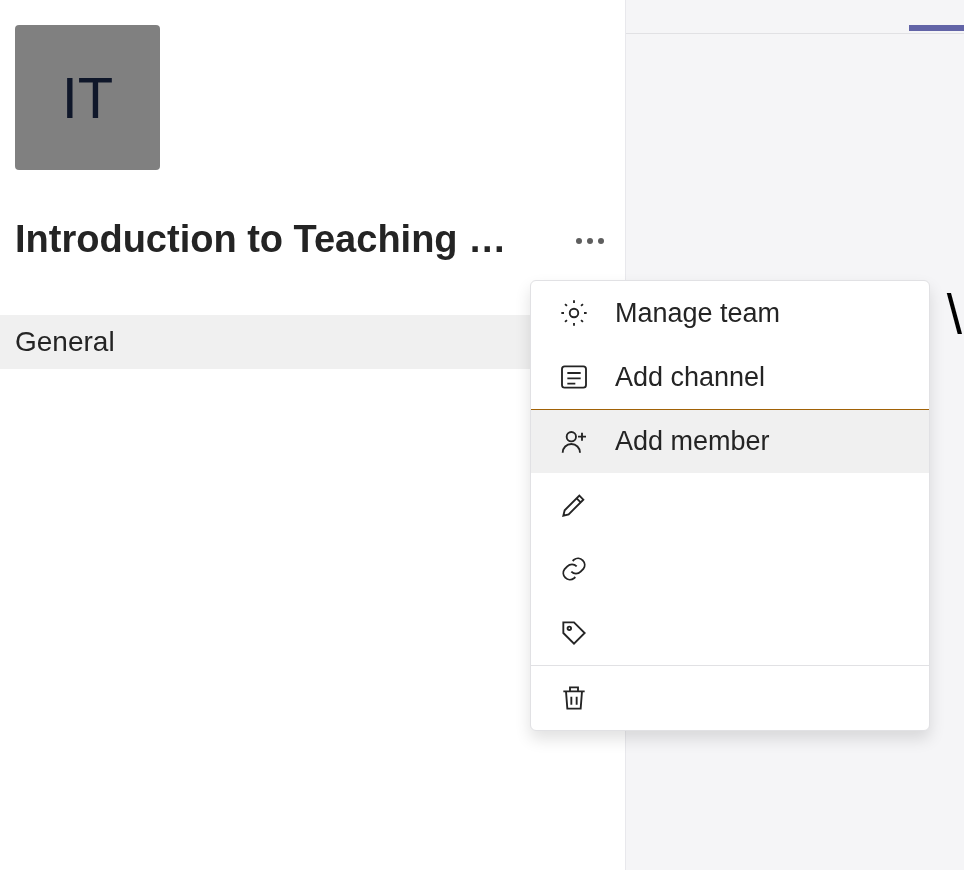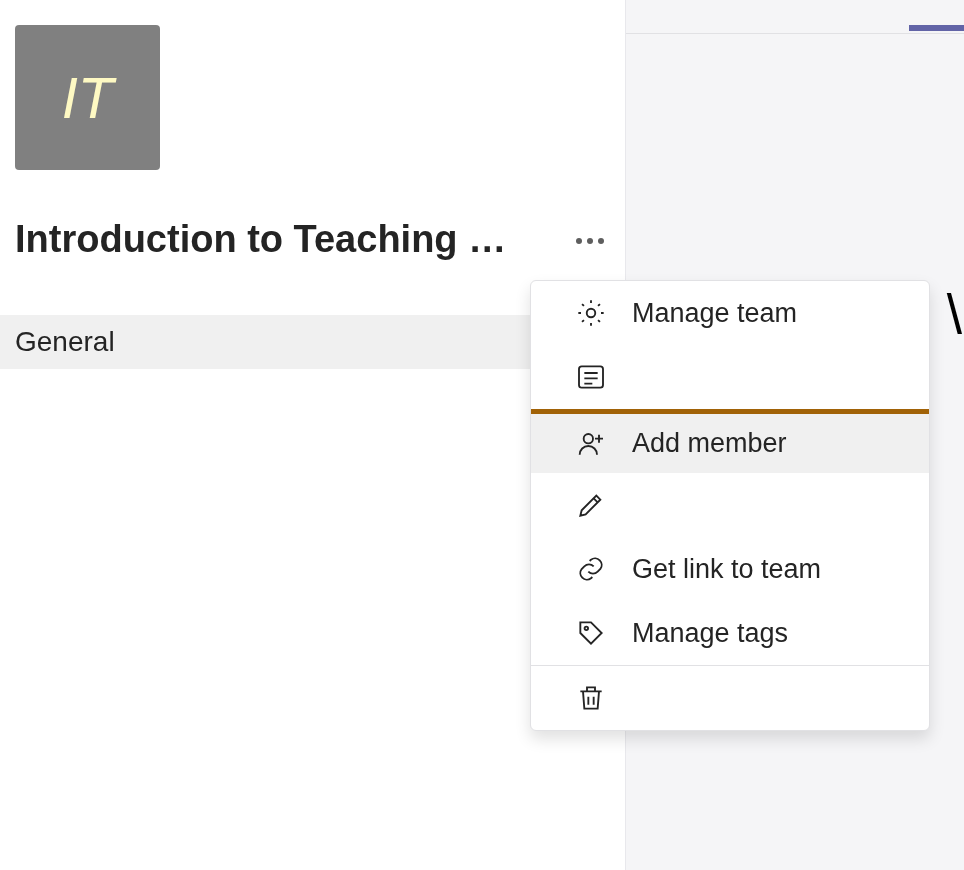--- a/index.html
+++ b/index.html
@@ -50,24 +50,23 @@
       top: 25px;
       width: 145px;
       height: 145px;
       background: #808080;
       display: flex;
       align-items: center;
       justify-content: center;
       border-radius: 4px;
     }
     .team-avatar-text {
-      color: #fef9c3;
+      color: #0f172a;
       font-size: 58px;
       font-weight: 300;
-      font-style: italic;
     }
     .team-title-row {
       position: absolute;
       left: 15px;
       top: 218px;
       width: 595px;
       display: flex;
       align-items: center;
       justify-content: space-between;
     }
@@ -115,29 +114,29 @@
       border: 1px solid #e1e1e4;
       border-radius: 6px;
       box-shadow: 0 8px 16px rgba(0,0,0,0.12);
       overflow: hidden;
       z-index: 100;
     }
     .menu-item {
       display: flex;
       align-items: center;
       height: 64px;
-      padding: 0 43px;
+      padding: 0 26px;
       cursor: pointer;
       gap: 24px;
     }
     .menu-item.hovered {
       background: #f0f0f0;
     }
     .menu-item.bordered-top {
-      border-top: 5px solid #a16207;
+      border-top: 1px solid #a16207;
     }
     .menu-icon {
       width: 34px;
       height: 34px;
       display: flex;
       align-items: center;
       justify-content: center;
       flex-shrink: 0;
     }
     .menu-icon svg {
@@ -213,20 +212,21 @@
 
   <div class="menu-item">
     <span class="menu-icon">
       <svg viewBox="0 0 24 24">
           <rect x="3" y="4" width="18" height="16" rx="2"></rect>
           <line x1="7" y1="9" x2="17" y2="9"></line>
           <line x1="7" y1="13" x2="17" y2="13"></line>
           <line x1="7" y1="17" x2="13" y2="17"></line>
         </svg>
     </span>
+    <span class="menu-label">Add channel</span>
   </div>
 
   <div class="menu-item hovered bordered-top">
     <span class="menu-icon">
       <svg viewBox="0 0 24 24">
           <circle cx="10" cy="8" r="3.5"></circle>
           <path d="M3.5 20c0-3.6 2.9-6.5 6.5-6.5s6.5 2.9 6.5 6.5"></path>
           <line x1="18" y1="5" x2="18" y2="11"></line>
           <line x1="15" y1="8" x2="21" y2="8"></line>
         </svg>
@@ -244,31 +244,29 @@
     </span>
   </div>
 
   <div class="menu-item">
     <span class="menu-icon">
       <svg viewBox="0 0 24 24">
           <path d="M10 14a5 5 0 0 0 7 0l2-2a5 5 0 0 0-7-7l-1 1"></path>
           <path d="M14 10a5 5 0 0 0-7 0l-2 2a5 5 0 0 0 7 7l1-1"></path>
         </svg>
     </span>
-    <span class="menu-label">Get link to team</span>
   </div>
 
   <div class="menu-item">
     <span class="menu-icon">
       <svg viewBox="0 0 24 24">
           <path d="M4 4h8l8 8-8 8-8-8V4z"></path>
           <circle cx="8.5" cy="8.5" r="1.3"></circle>
         </svg>
     </span>
-    <span class="menu-label">Manage tags</span>
   </div>
 
   <div class="menu-divider"></div>
 
   <div class="menu-item">
     <span class="menu-icon">
       <svg viewBox="0 0 24 24">
           <path d="M4 7h16M9 7V4h6v3M6 7l1 13h10l1-13"></path>
           <line x1="10" y1="11" x2="10" y2="17"></line>
           <line x1="14" y1="11" x2="14" y2="17"></line>

